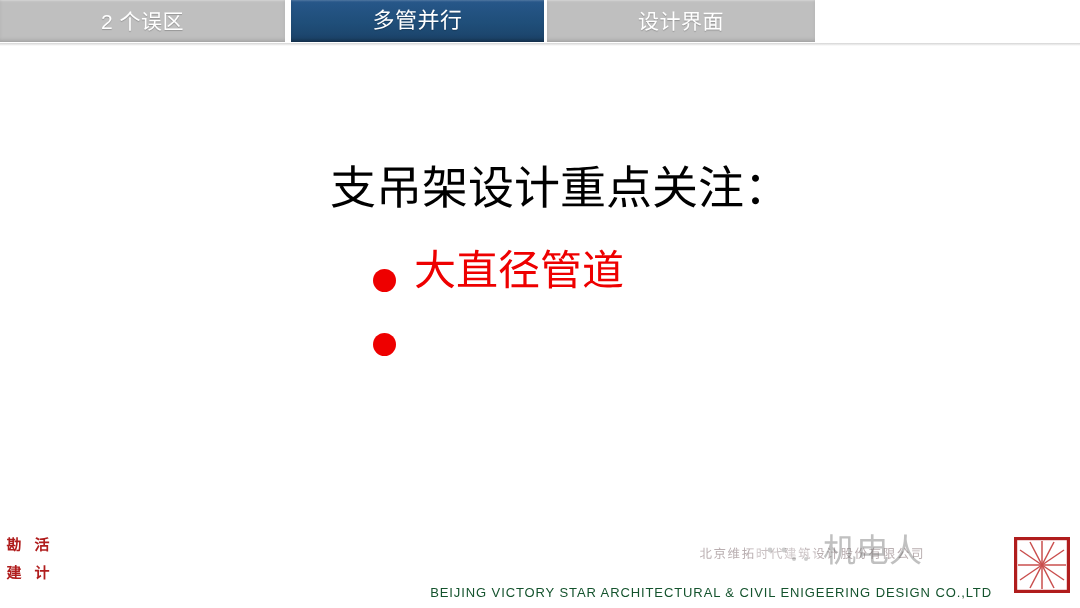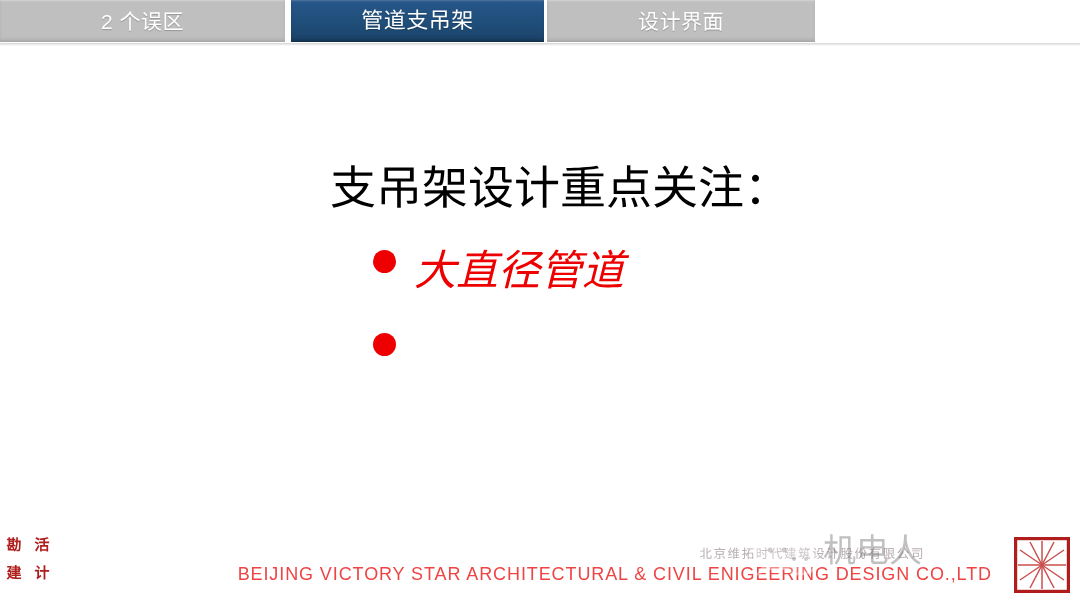--- a/index.html
+++ b/index.html
@@ -100,23 +100,22 @@
     color: #000000;
     white-space: nowrap;
     font-weight: normal;
     margin: 0;
   }
 
   .bullet-row {
     position: absolute;
     left: 373px;
     display: flex;
-    align-items: flex-start;
-    white-space: nowrap;
-    font-style: italic;
+    align-items: flex-end;
+    white-space: nowrap;
   }
   #bullet-row-0 { top: 205px; }
   #bullet-row-1 { top: 288px; }
 
   .bullet-dot {
     width: 23px;
     height: 23px;
     border-radius: 50%;
     background: #ee0000;
     flex: none;
@@ -145,23 +144,23 @@
     top: 13px;
     font-size: 12.5px;
     color: #b9aeb0;
     letter-spacing: 1.6px;
     white-space: nowrap;
   }
 
   #footer-en {
     position: absolute;
     right: 88px;
-    top: 34px;
-    font-size: 18px;
-    color: #ef4444;
+    top: 55px;
+    font-size: 13px;
+    color: #14532d;
     letter-spacing: 0.9px;
     white-space: nowrap;
   }
 
   
   #watermark {
     position: absolute;
     right: 75px;
     top: 2px;
     width: 260px;
@@ -218,21 +217,21 @@
 
 <div id="slide">
 
   <div id="tabbar">
 
     <div class="tab tab-inactive" style="width:288px;">
       <span class="tab-label">2 个误区</span>
     </div>
 
     <div class="tab tab-active" style="width:259px;">
-      <span class="tab-label">管道支吊架</span>
+      <span class="tab-label">多管并行</span>
     </div>
 
 
     <div class="tab tab-inactive" style="width:268px; border-right:none;">
       <span class="tab-label">设计界面</span>
     </div>
 
   </div>
   <div id="tabbar-underline"></div>
 

